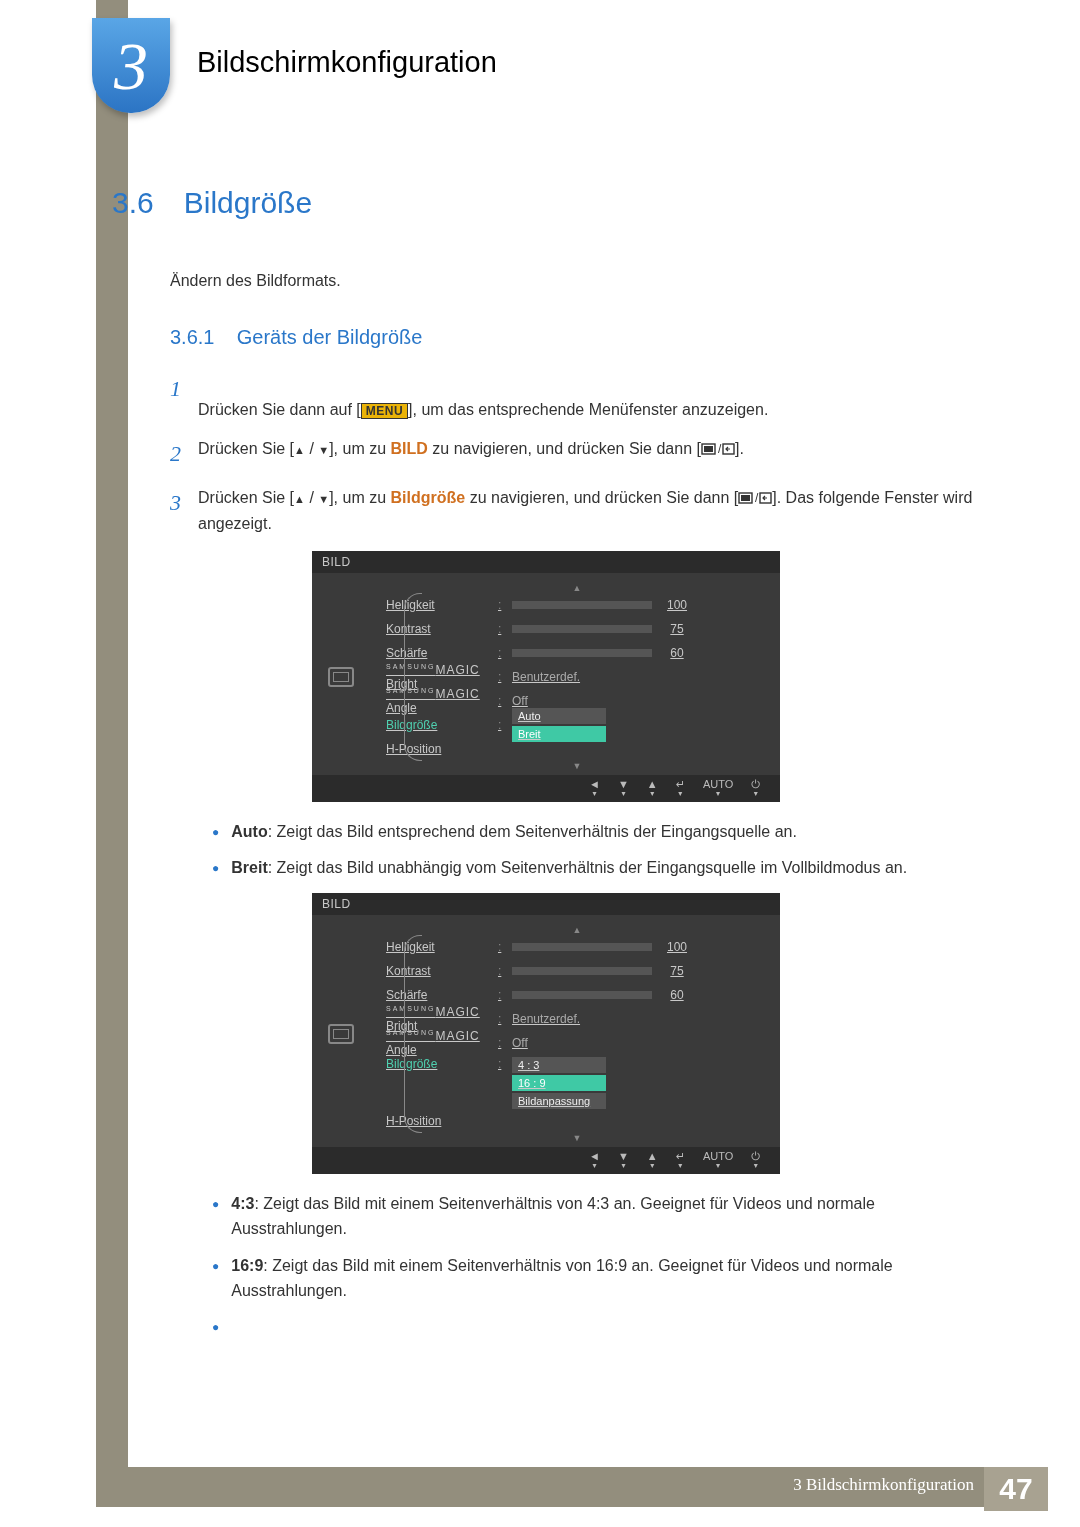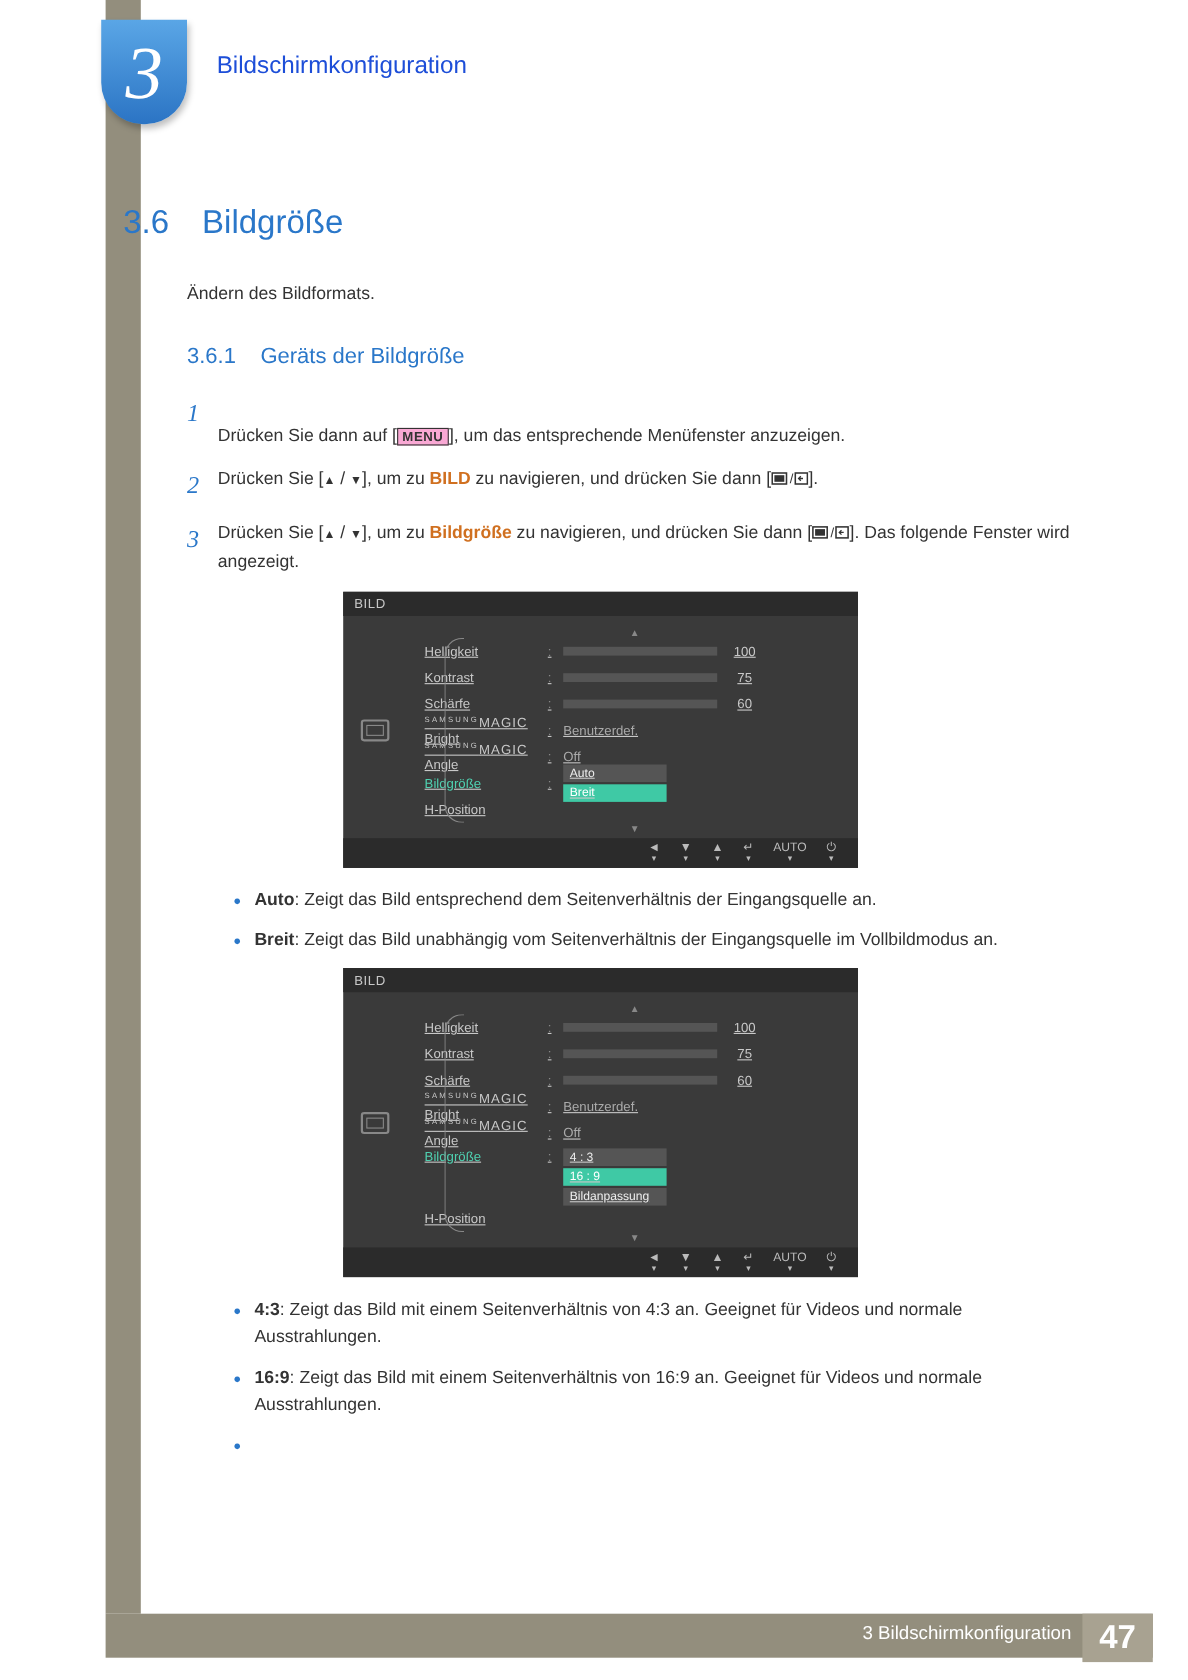--- a/index.html
+++ b/index.html
@@ -35,41 +35,41 @@
     align-items: center;
     justify-content: center;
     line-height: 1;
     font-style: italic;
     font-family: Georgia, serif;
   }
   .chapter-title {
     position: absolute;
     left: 197px;
     top: 46px;
-    font-size: 22px;
-    color: #1d4ed8;
+    font-size: 29px;
+    color: #000000;
   }
   .content {
     position: absolute;
     left: 112px;
     top: 186px;
     width: 868px;
   }
   .section-number {
     color: #2a77c9;
     font-size: 30px;
     font-weight: 400;
   }
   .section-title {
     color: #2a77c9;
     font-size: 30px;
     font-weight: 400;
     margin-left: 30px;
   }
-  .section-row { display: flex; align-items: center; margin-bottom: 39px; }
+  .section-row { display: flex; align-items: center; margin-bottom: 52px; }
   .intro-text {
     margin-left: 58px;
     font-size: 16px;
     color: #333;
     margin-bottom: 36px;
   }
   .subsection {
     margin-left: 58px;
     color: #2a77c9;
     font-size: 20px;
@@ -87,21 +87,21 @@
     font-style: italic;
     color: #2a77c9;
     font-size: 22px;
     width: 28px;
     flex-shrink: 0;
   }
   .step-body { flex: 1; }
   .bold { font-weight: bold; }
   .orange { color: #d07020; font-weight: bold; }
   .menu-inline {
-    background: #f9a8d4;
+    background: #eab308;
     border: 1px solid #333;
     font-weight: bold;
     font-size: 12px;
     padding: 0 4px;
     font-family: Arial, sans-serif;
     letter-spacing: 0.5px;
   }
   .arrow-glyph { font-size: 11px; }
   .icon-inline svg { vertical-align: -2px; }
   .osd {
@@ -245,20 +245,21 @@
     display: flex;
     align-items: center;
     justify-content: center;
   }
   .footer-label {
     position: absolute;
     right: 106px;
     top: 8px;
     color: #fff;
     font-size: 17px;
+    font-family: Liberation Serif, serif;
   }
 </style>
 </head>
 <body>
 
 <div class="sidebar-stripe"></div>
 
 <div class="chapter-badge">
   <span>3</span>
 </div>

